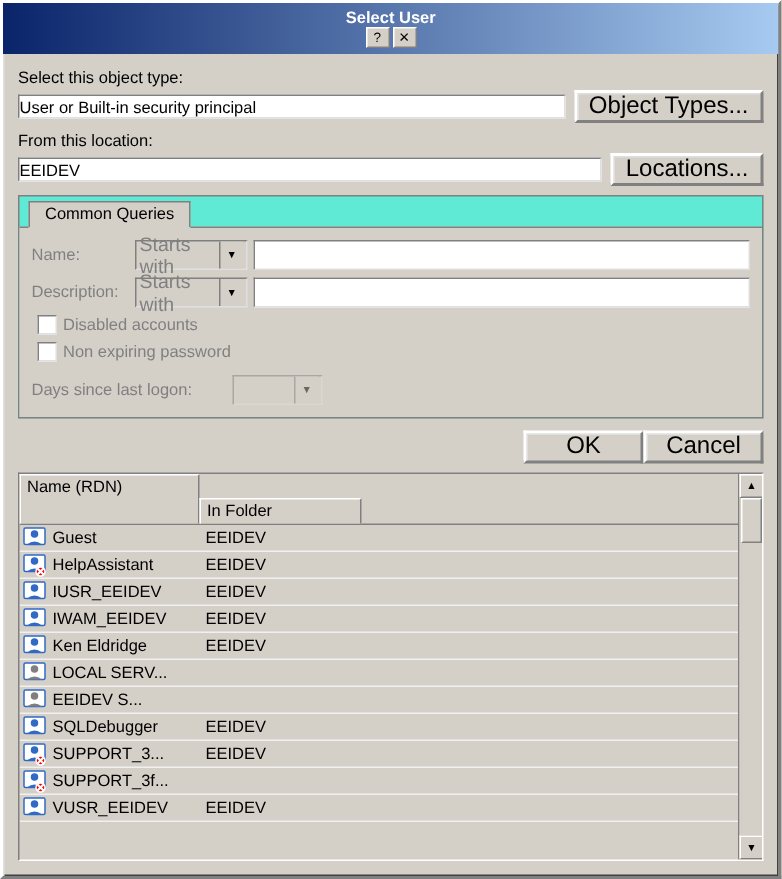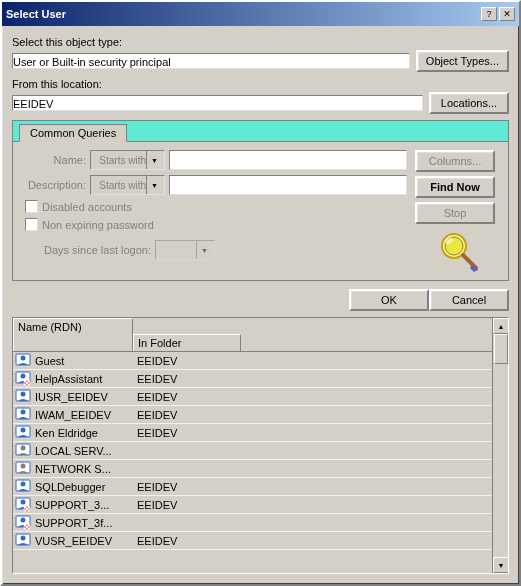--- a/index.html
+++ b/index.html
@@ -18,26 +18,27 @@
       border-bottom-color: #808080;
       box-shadow: inset 1px 1px 0 #dfdfdf, inset -1px -1px 0 #404040;
       display: flex;
       flex-direction: column;
       overflow: hidden;
     }
 
     .title-bar {
       background: linear-gradient(to right, #0a246a, #a6caf0);
       color: white;
-      height: 24px;
-      display: flex;
-      align-items: center;
-      justify-content: space-between;
+      height: 34px;
+      display: flex;
+      align-items: center;
+      justify-content: center;
       padding: 0 4px;
       flex-shrink: 0;
+      flex-direction: column;
     }
 
     .title-bar-text {
       font-weight: bold;
       font-size: 11px;
       color: white;
     }
 
     .title-bar-controls {
       display: flex;
@@ -88,21 +89,21 @@
       font-size: 11px;
     }
 
     .btn {
       min-width: 80px;
       height: 22px;
       background: #d4d0c8;
       border: 2px solid;
       border-color: #ffffff #808080 #808080 #ffffff;
       box-shadow: inset 1px 1px 0 #dfdfdf;
-      font-size: 11px;
+      font-size: 16px;
       cursor: pointer;
       padding: 0 8px;
     }
 
     .btn-disabled {
       color: #808080;
       cursor: default;
     }
 
     .tab-container {
@@ -148,21 +149,20 @@
       flex: 1;
       display: flex;
       flex-direction: column;
       gap: 5px;
     }
 
     .form-row {
       display: flex;
       align-items: center;
       gap: 4px;
-      text-align: right;
     }
 
     .form-label {
       width: 65px;
       font-size: 11px;
       color: #808080;
     }
 
     .combo {
       width: 75px;
@@ -171,21 +171,21 @@
       border: 1px solid;
       border-color: #808080 #dfdfdf #dfdfdf #808080;
       font-size: 11px;
       padding: 0 2px;
       display: flex;
       align-items: center;
     }
 
     .combo-text {
       flex: 1;
-      font-size: 10px;
+      font-size: 13px;
       color: #808080;
     }
 
     .combo-arrow {
       width: 16px;
       height: 100%;
       background: #d4d0c8;
       border-left: 1px solid #808080;
       display: flex;
       align-items: center;
@@ -432,38 +432,20 @@
 
           <div class="form-row" style="margin-top:4px;">
             <span class="form-label" style="width:130px;color:#808080;">Days since last logon:</span>
             <div class="combo" style="width:60px;opacity:0.5;">
               <span class="combo-text"></span>
               <div class="combo-arrow">▼</div>
             </div>
           </div>
         </div>
 
-        <div style="display:flex;flex-direction:column;gap:4px;width:85px;">
-          <button class="btn btn-disabled" style="width:80px;">Columns...</button>
-          <button class="btn" style="width:80px;font-weight:bold;">Find Now</button>
-          <button class="btn btn-disabled" style="width:80px;">Stop</button>
-
-          <div style="flex:1;display:flex;align-items:flex-end;justify-content:center;">
-            <svg width="48" height="44" viewBox="0 0 48 44">
-
-              <circle cx="20" cy="18" r="12" fill="#f5f5b0" stroke="#c8a000" stroke-width="2"></circle>
-              <circle cx="20" cy="18" r="9" fill="#e8e840" stroke="#a08000" stroke-width="1"></circle>
-              <line x1="29" y1="27" x2="42" y2="40" stroke="#a06820" stroke-width="4" stroke-linecap="round"></line>
-
-              <ellipse cx="15" cy="13" rx="4" ry="3" fill="white" opacity="0.5" transform="rotate(-30 15 13)"></ellipse>
-
-              <polygon points="38,36 44,42 40,44 36,40" fill="#6060c0"></polygon>
-            </svg>
-          </div>
-        </div>
       </div>
     </div>
 
     <div class="ok-cancel-row">
       <button class="btn" style="width:75px;">OK</button>
       <button class="btn" style="width:75px;">Cancel</button>
     </div>
 
     <div class="results-wrapper">
       <div class="results-inner">
@@ -551,21 +533,21 @@
             </div>
             <div class="result-row">
               <div class="result-icon">
                 <svg width="16" height="16" viewBox="0 0 16 16">
       <rect x="1" y="1" width="14" height="11" rx="1" fill="#ffffff" stroke="#316ac5" stroke-width="1"></rect>
       <circle cx="8" cy="5" r="2.5" fill="#808080"></circle>
       <path d="M3 12 Q8 8 13 12" fill="#808080" stroke="none"></path>
 
     </svg>
               </div>
-              <span class="result-name">NETWORK S...</span>
+              <span class="result-name">EEIDEV S...</span>
               <span class="result-folder"></span>
             </div>
             <div class="result-row">
               <div class="result-icon">
                 <svg width="16" height="16" viewBox="0 0 16 16">
       <rect x="1" y="1" width="14" height="11" rx="1" fill="#ffffff" stroke="#316ac5" stroke-width="1"></rect>
       <circle cx="8" cy="5" r="2.5" fill="#316ac5"></circle>
       <path d="M3 12 Q8 8 13 12" fill="#316ac5" stroke="none"></path>
 
     </svg>

